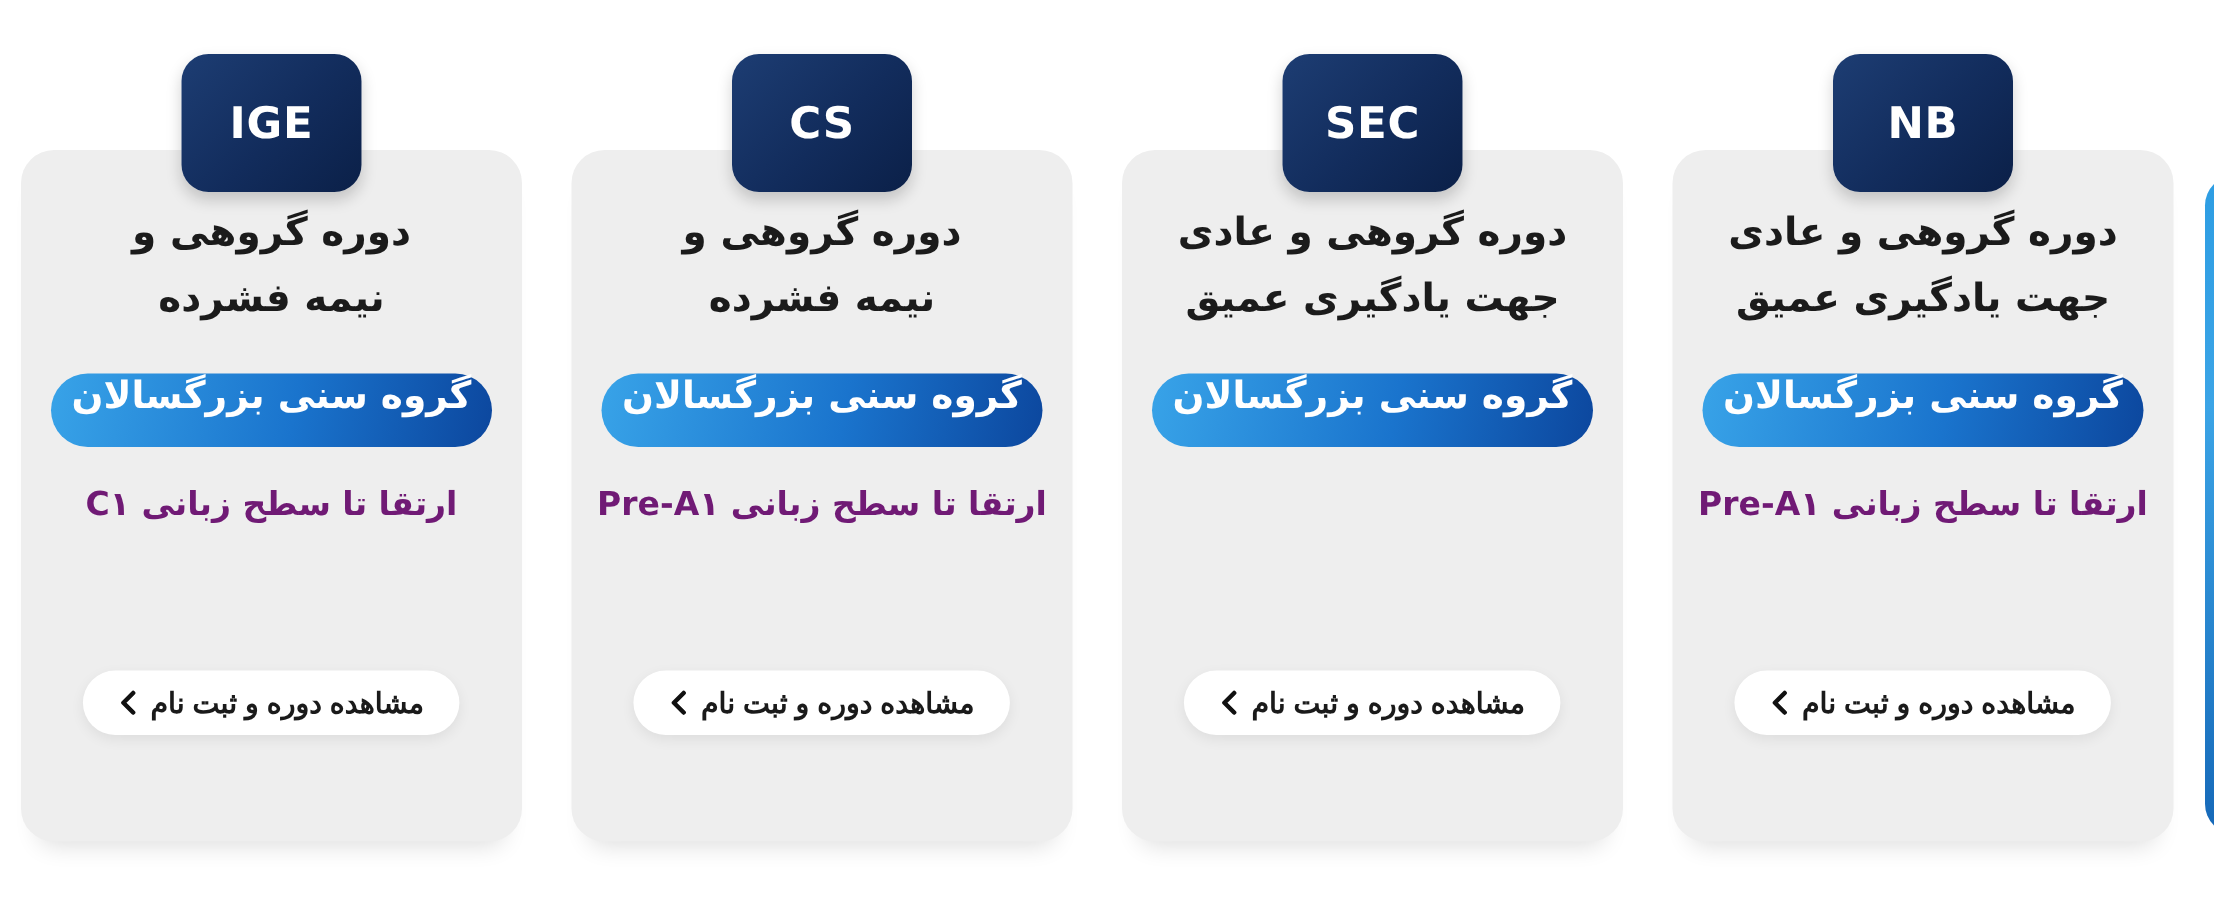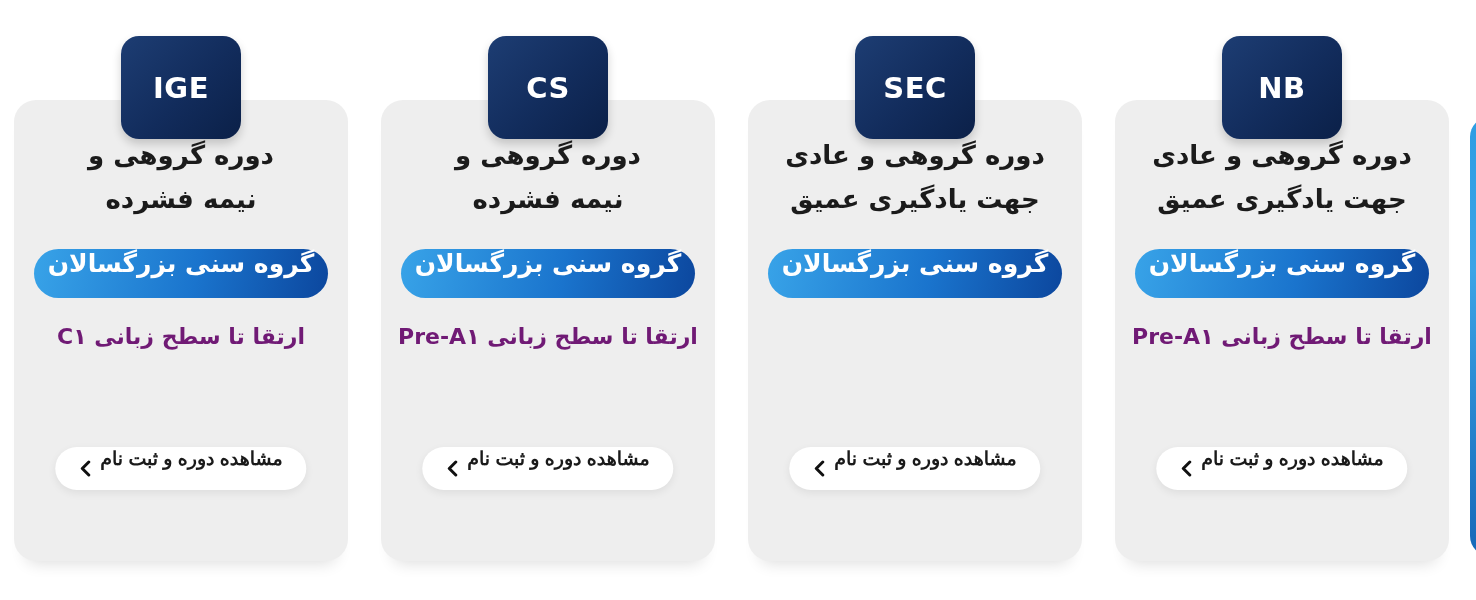--- a/index.html
+++ b/index.html
@@ -34,21 +34,21 @@
     border-radius: 22px;
     box-shadow: 0 14px 16px -12px rgba(0,0,0,0.14);
     direction: rtl;
   }
   .code-badge {
     position: absolute;
     top: -64px;
     left: 50%;
     transform: translateX(-50%);
     width: 120px;
-    height: 103px;
+    height: 92px;
     border-radius: 18px;
     background: linear-gradient(135deg, #1d3d73 0%, #122c5c 55%, #0b2048 100%);
     box-shadow: 0 5px 10px rgba(0,0,0,0.18);
     display: flex;
     align-items: center;
     justify-content: center;
     direction: ltr;
   }
   .code-badge span {
     color: #ffffff;
@@ -102,20 +102,21 @@
     bottom: 71px;
     left: 50%;
     transform: translateX(-50%);
     height: 43px;
     padding: 0 24px;
     border: none;
     border-radius: 22px;
     background: #ffffff;
     box-shadow: 0 3px 9px rgba(0,0,0,0.07);
     display: inline-flex;
+    align-items: center;
     gap: 9px;
     cursor: pointer;
     white-space: nowrap;
     direction: rtl;
   }
   .cta-button .cta-label {
     color: #1a1a1a;
     font-size: 19px;
     font-weight: 600;
   }

